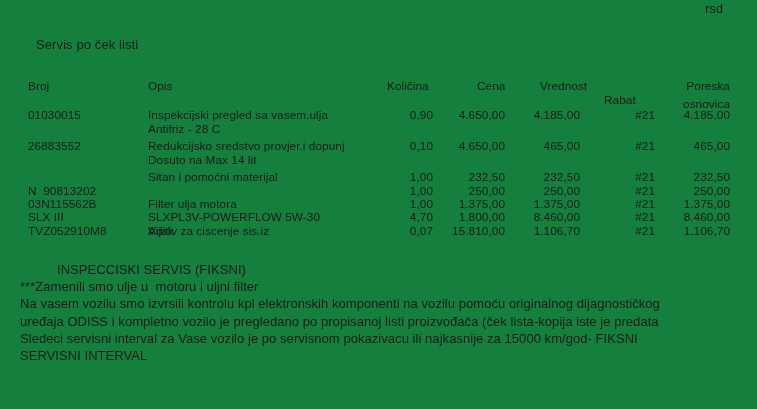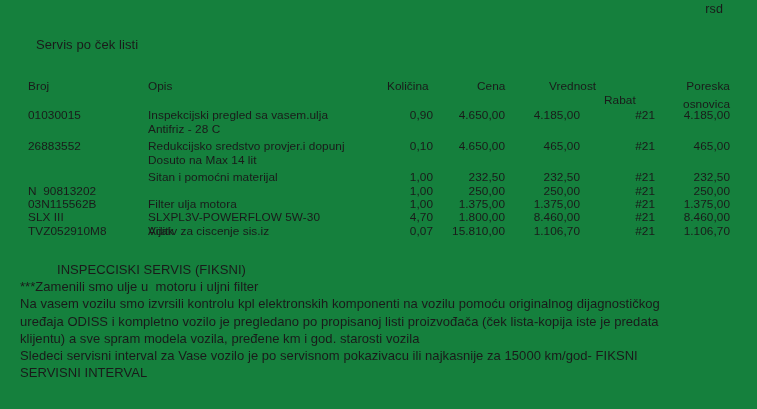--- a/index.html
+++ b/index.html
@@ -74,21 +74,21 @@
   .c-cena  { right: 252px; width: 120px; }
   .c-vred  { right: 177px; width: 120px; }
   .c-rab   { right: 102px; width: 80px; }
   .c-pore  { right: 27px;  width: 120px; }
 
   
   .h-broj { left: 28px; }
   .h-opis { left: 148px; }
   .h-kol  { left: 387px; }
   .h-cena { left: 477px; }
-  .h-vred { left: 540px; margin-left: 9px; }
+  .h-vred { left: 540px; }
   .h-rab  { left: 604px; }
   .h-pore { right: 27px; width: 120px; text-align: right; }
 
   
   #notes {
     position: absolute;
     left: 20px;
     top: 261px;
     width: 730px;
   }
@@ -173,19 +173,18 @@
         <div class="cell c-pore num" style="top: 226px;">1.106,70</div>
       </div>
   </div>
 
   <div id="notes">
     <div class="note-line note-indent">INSPECCISKI SERVIS (FIKSNI)</div>
     <div id="notes-host">
         <div class="note-line">***Zamenili smo ulje u  motoru i uljni filter</div>
         <div class="note-line">Na vasem vozilu smo izvrsili kontrolu kpl elektronskih komponenti na vozilu pomoću originalnog dijagnostičkog</div>
         <div class="note-line">uređaja ODISS i kompletno vozilo je pregledano po propisanoj listi proizvođača (ček lista-kopija iste je predata</div>
-        <div class="note-line">klijentu) a sve spram modela vozila, pređene km i god. starosti vozila</div>
         <div class="note-line">Sledeci servisni interval za Vase vozilo je po servisnom pokazivacu ili najkasnije za 15000 km/god- FIKSNI</div>
         <div class="note-line">SERVISNI INTERVAL</div>
       </div>
   </div>
 
 </div>
 
 </body></html>

